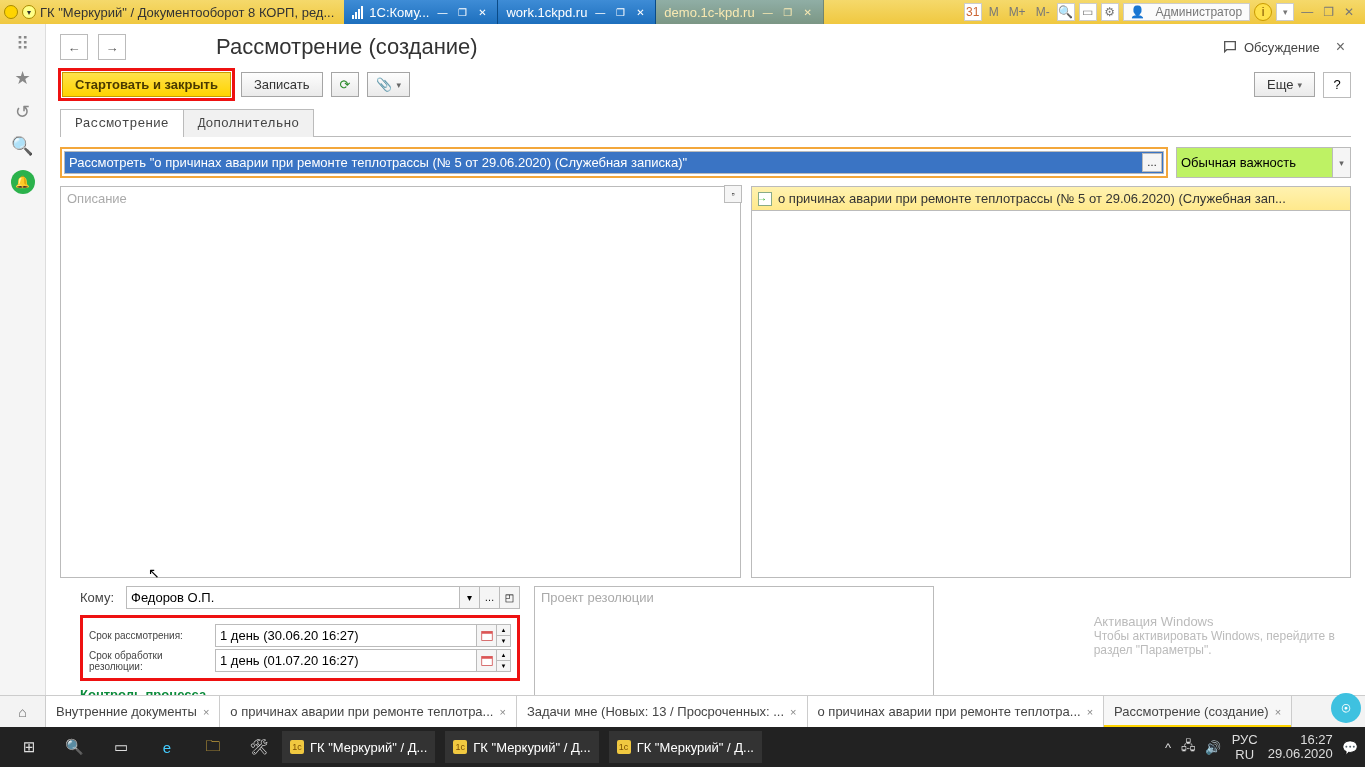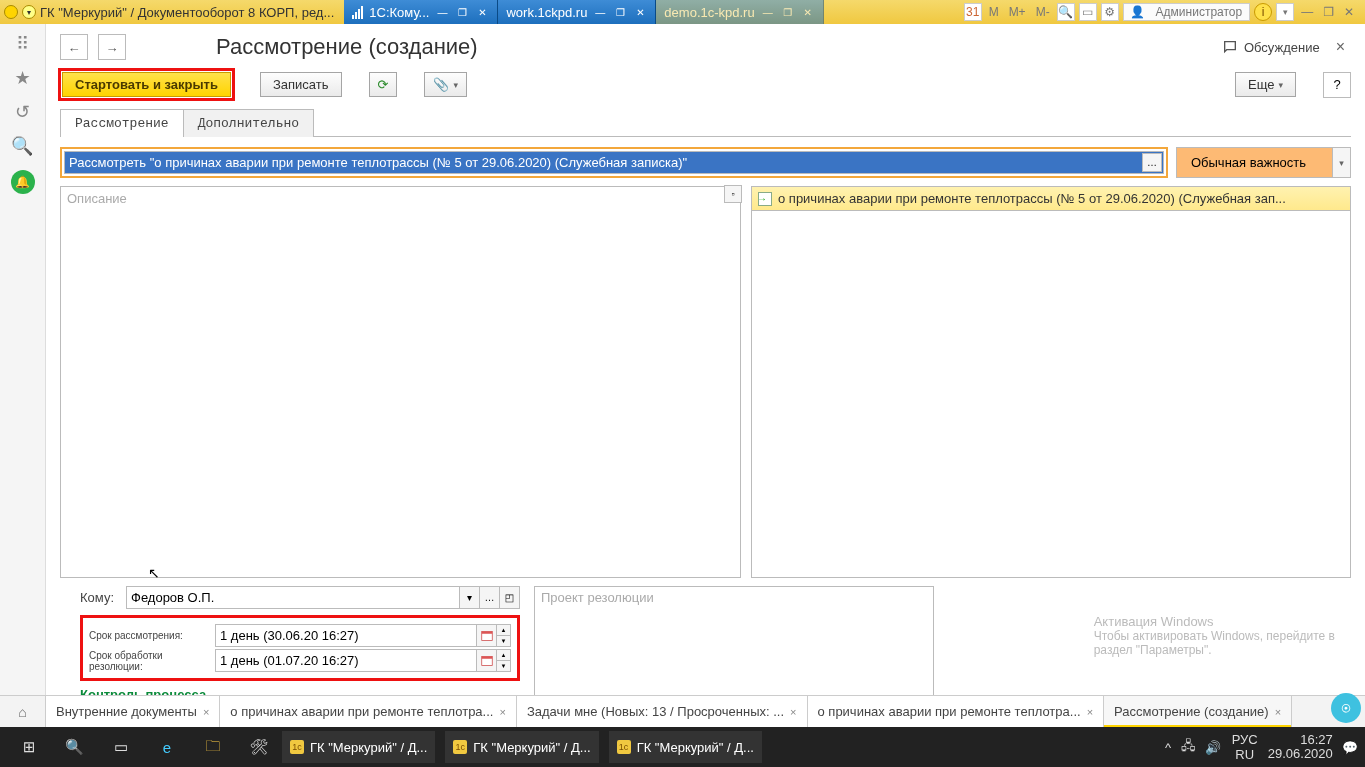--- a/index.html
+++ b/index.html
@@ -27,21 +27,21 @@
 
 
 .main{ position:absolute; left:46px; right:0; top:24px; bottom:40px; background:#fff; display:flex; flex-direction:column; }
 .page-header{ display:flex; align-items:center; padding:10px 14px 6px; gap:10px; }
 .nav-btn{ width:28px;height:26px;border:1px solid #bbb; background:#fff; display:flex;align-items:center;justify-content:center; color:#555;cursor:pointer;}
 .page-title{ font-size:22px; color:#333; margin-left:80px; }
 .disc{ margin-left:auto; display:flex; align-items:center; gap:6px; color:#444; font-size:13px;}
 .disc svg{width:16px;height:16px;}
 .close-x{ font-size:16px; color:#666; cursor:pointer; padding:0 6px;}
 
-.toolbar{ display:flex; align-items:center; gap:27px; padding:4px 14px 10px; }
+.toolbar{ display:flex; align-items:center; gap:8px; padding:4px 14px 10px; }
 .btn{ border:1px solid #a5a5a5; background:linear-gradient(#fdfdfd,#eaeaea); padding:4px 12px; font-size:13px; cursor:pointer; color:#333;}
 .btn.primary{ background:linear-gradient(#ffe14a,#ffd400); border-color:#c99a00; font-weight:bold; color:#4a3a00;}
 .btn.icon{ padding:4px 8px; }
 .btn.dd{ display:flex;align-items:center;gap:4px;}
 .btn.dd::after{content:"▾"; font-size:9px; color:#666;}
 .help-btn{ width:28px;height:26px;border:1px solid #bbb; background:#fff;display:flex;align-items:center;justify-content:center;}
 .toolbar .spacer{flex:1;}
 .hl-red{ outline:3px solid #e11; outline-offset:-1px; }
 
 
@@ -51,21 +51,21 @@
 
 .form-area{ padding:10px 14px 6px; flex:1; display:flex; flex-direction:column; }
 
 
 .subject-row{ display:flex; gap:8px; }
 .subject-wrap{ flex:1; position:relative; border:2px solid #f3a73b; padding:2px; background:#fff;}
 .subject-wrap input{ width:100%; border:1px solid #bbb; padding:3px 26px 3px 4px; font-size:13px; color:#fff; background:#3a74c4;}
 .subject-wrap input::selection{background:#3a74c4;color:#fff;}
 .subject-wrap .dots{ position:absolute; right:4px; top:4px; bottom:4px; width:20px; border:1px solid #bbb; background:#f5f5f5; display:flex;align-items:center;justify-content:center; font-size:10px;}
 .importance{ width:175px; display:flex;}
-.importance select{ flex:1; border:1px solid #bbb; padding:3px 16px 3px 4px; background:#fdba74; appearance:none;text-align:center;}
+.importance select{ flex:1; border:1px solid #bbb; padding:3px 16px 3px 4px; background:#bef264; appearance:none;}
 .importance .dd-btn{ width:18px;border:1px solid #bbb;border-left:none;background:#f5f5f5;display:flex;align-items:center;justify-content:center;font-size:9px;color:#666;}
 
 
 .split{ display:flex; gap:10px; margin-top:8px; flex:1; min-height:0;}
 .left-col{ flex:1; display:flex; flex-direction:column;}
 .desc-box{ flex:1; border:1px solid #bbb; position:relative;}
 .desc-box .ph{ position:absolute; left:6px; top:4px; color:#aaa; font-size:13px;}
 .desc-box .expand{ position:absolute; right:-2px; top:-2px; width:18px;height:18px;border:1px solid #bbb;background:#f5f5f5;display:flex;align-items:center;justify-content:center;font-size:9px;}
 .right-col{ width:600px; display:flex;flex-direction:column;}
 .attach-head{ border:1px solid #bbb; background:linear-gradient(#fff2b0,#ffe98c); padding:4px 6px; display:flex;align-items:center;gap:6px; font-size:13px; color:#333;}

